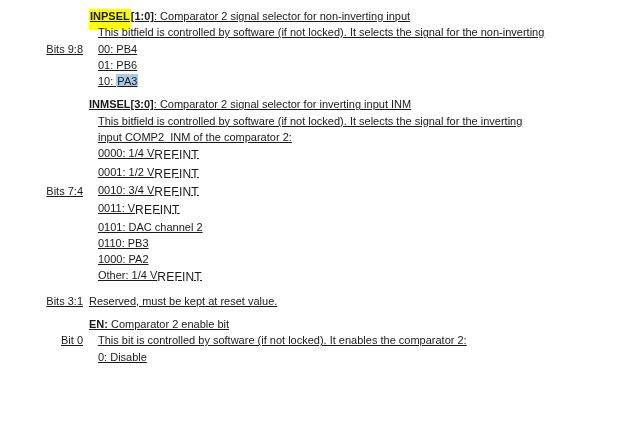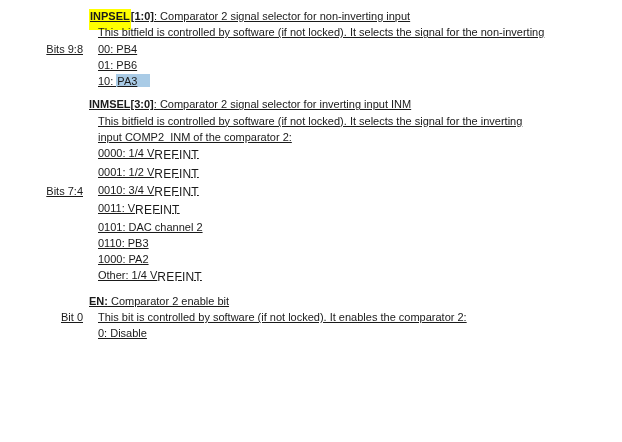--- a/index.html
+++ b/index.html
@@ -48,21 +48,21 @@
   }
   .b { font-weight: bold; }
   .find {
     background: var(--find-bg, #ffff00);
     text-decoration: underline;
     font-weight: bold;
     padding: 1px 1px 8px 1px;
   }
   .sel {
     background: var(--sel-bg, #a9cbe6);
-    padding: 1px 13px 0 1px;
+    padding: 1px 1px 0 1px;
   }
   .sub {
     font-size: 12px;
     vertical-align: -2px;
     letter-spacing: 0.2px;
   }
 </style>
 </head>
 <body>
 
@@ -93,20 +93,27 @@
             <div class="line indent"><span>0010: 3/4 V</span><span class="sub">REFINT</span></div>
             <div class="line indent"><span>0011: V</span><span class="sub">REFINT</span></div>
             <div class="line indent"><span>0101: DAC channel 2</span></div>
             <div class="line indent"><span>0110: PB3</span></div>
             <div class="line indent"><span>1000: PA2</span></div>
             <div class="line indent"><span>Other: 1/4 V</span><span class="sub">REFINT</span></div>
           </div>
     </div>
   </div>
 
+  <div class="section">
+    <div class="bits-label">Bits 3:1</div>
+    <div class="content">
+      <div class="title-line"><span>Reserved, must be kept at reset value.</span></div>
+      <div class="body-lines"></div>
+    </div>
+  </div>
 
   <div class="section">
     <div class="bits-label">Bit 0</div>
     <div class="content">
       <div class="title-line"><span class="b">EN:</span><span> Comparator 2 enable bit</span></div>
       <div class="body-lines">
             <div class="line indent"><span>This bit is controlled by software (if not locked). It enables the comparator 2:</span></div>
             <div class="line indent"><span>0: Disable</span></div>
             <div class="line indent"></div>
           </div>

